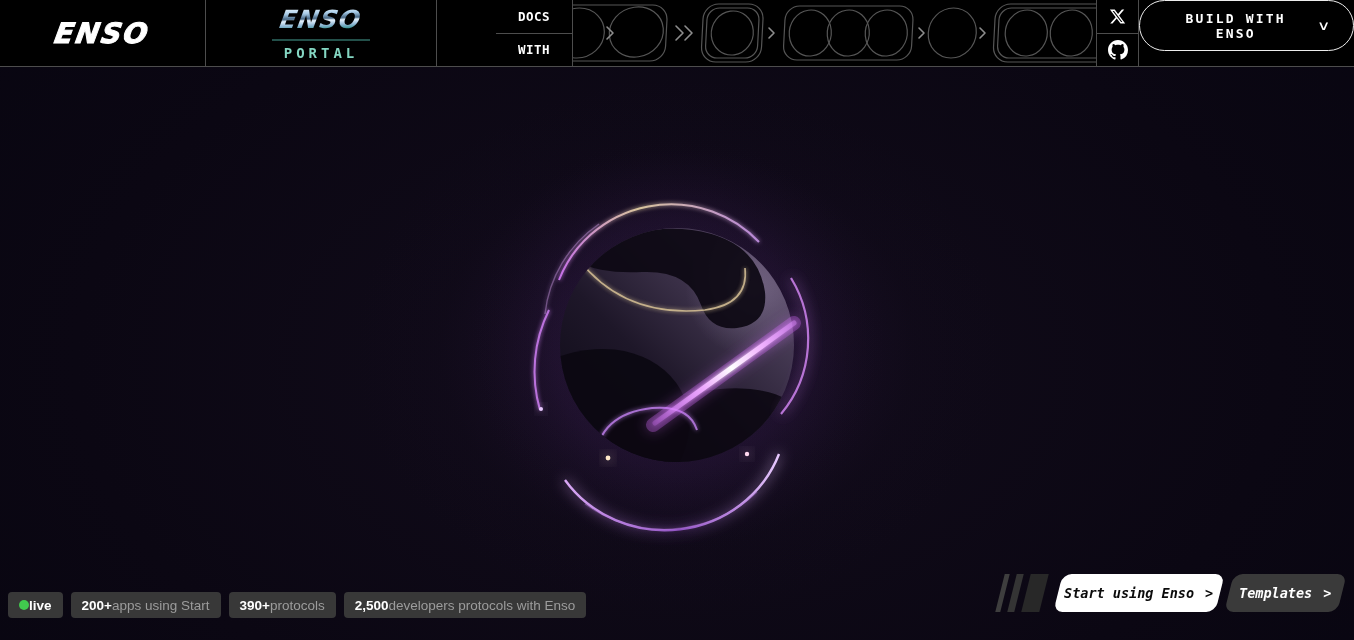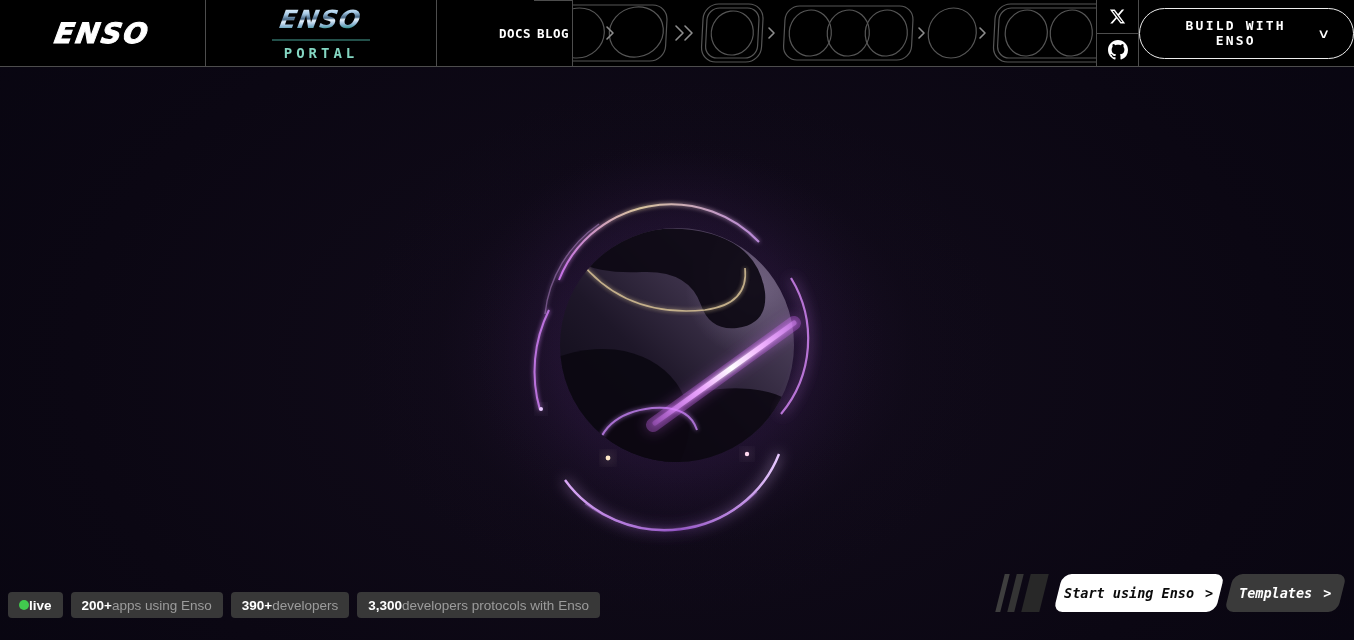--- a/index.html
+++ b/index.html
@@ -11,29 +11,29 @@
   .cell { height:100%; position:relative; }
   .brand-cell { width:206px; border-right:1px solid #4d4d4d; display:flex; align-items:center; justify-content:center; cursor:pointer; }
   .enso-logo { font-family:"DejaVu Sans", sans-serif; font-style:italic; font-weight:900; font-size:28px; letter-spacing:2px; color:#fff; transform:skewX(-10deg); -webkit-text-stroke:1px #fff; }
   .portal-cell { width:231px; border-right:1px solid #4d4d4d; display:flex; flex-direction:column; align-items:center; justify-content:center; cursor:pointer; }
   .portal-word { font-family:"DejaVu Sans", sans-serif; font-style:italic; font-weight:900; font-size:25px; letter-spacing:1px; transform:skewX(-10deg);
       background:linear-gradient(178deg,#f2f9ff 8%,#a8cce8 30%,#41617f 47%,#eaf5ff 52%,#8fb6d4 68%,#2f8f8a 82%,#eef8ff 97%);
       -webkit-background-clip:text; background-clip:text; color:transparent; }
   .portal-line { width:98px; height:2px; background:#23504a; margin:5px 0 4px; }
   .portal-label { color:#84d6c2; font-size:14px; font-weight:700; letter-spacing:4px; }
   .nav-cell { width:136px; border-right:1px solid #4d4d4d; display:flex; flex-direction:column; align-items:flex-end; }
-  .nav-col { width:76px; height:100%; display:flex; flex-direction:row; }
+  .nav-col { width:76px; height:100%; display:flex; flex-direction:column; }
   .nav-item { flex:1; display:flex; align-items:center; justify-content:center; color:#fff; font-size:12.5px; font-weight:700; letter-spacing:.5px; text-decoration:none; cursor:pointer; }
   .nav-item + .nav-item { border-top:1px solid #4d4d4d; }
   .decor-cell { flex:1; overflow:hidden; }
   .decor-cell svg { display:block; }
   .social-cell { width:43px; border-left:1px solid #4d4d4d; border-right:1px solid #4d4d4d; display:flex; flex-direction:column; }
   .social-link { flex:1; display:flex; align-items:center; justify-content:center; cursor:pointer; }
   .social-link + .social-link { border-top:1px solid #4d4d4d; }
-  .cta-cell { width:215px; display:flex; align-items:center; justify-content:center; }
+  .cta-cell { width:215px; display:flex; justify-content:center; }
   .cta-btn { height:51px; padding:0 24px; border-radius:26px; border:1.5px solid #ededed; background:transparent; color:#fff;
       font-family:"DejaVu Sans Mono", monospace; font-size:13px; font-weight:700; letter-spacing:2.2px;
       display:flex; align-items:center; gap:12px; cursor:pointer; }
   .cta-chev { font-family:"DejaVu Sans", sans-serif; font-size:13px; font-weight:400; letter-spacing:0; transform:scaleX(1.4); }
 
   
   .hero { position:relative; width:1354px; height:573px;
       background:
         radial-gradient(430px 360px at 50% 49%, rgba(92,46,128,.20), rgba(30,14,44,.06) 55%, rgba(0,0,0,0) 75%),
         radial-gradient(1000px 640px at 50% 52%, #120c1b 0%, #0b0713 60%, #070510 100%);
@@ -71,21 +71,21 @@
 
   <div class="cell portal-cell">
     <span class="portal-word">ENSO</span>
     <span class="portal-line"></span>
     <span class="portal-label">PORTAL</span>
   </div>
 
   <div class="cell nav-cell">
     <div class="nav-col">
       <a class="nav-item">DOCS</a>
-      <a class="nav-item">BLOG</a>
+      <a class="nav-item">WITH</a>
     </div>
   </div>
 
   <div class="cell decor-cell">
     <svg width="523" height="66" viewBox="0 0 523 66">
       <g fill="none" stroke="#565656" stroke-width="1.2" transform="skewX(-3) translate(3,0)">
         <rect x="-84" y="5" width="176" height="56" rx="15"></rect>
         <ellipse cx="4" cy="33" rx="26" ry="25"></ellipse>
         <ellipse cx="62" cy="32" rx="27" ry="25" transform="rotate(-8 62 32)"></ellipse>
         <rect x="128" y="4" width="60" height="58" rx="15"></rect>
@@ -221,28 +221,28 @@
     </g>
   </svg>
 
   <div class="stats">
     <div class="badge">
       <span class="dot"></span>
       <b>live</b>
     </div>
     <div class="badge">
       <b>200+</b>
-      <span>apps using Enso</span>
+      <span>apps using Start</span>
     </div>
     <div class="badge">
       <b>390+</b>
-      <span>developers</span>
-    </div>
-    <div class="badge">
-      <b>3,300</b>
+      <span>protocols</span>
+    </div>
+    <div class="badge">
+      <b>2,500</b>
       <span>developers protocols with Enso</span>
     </div>
   </div>
 
   <div class="actions">
     <div class="stripes">
       <i class="stripe-1"></i>
       <i class="stripe-2"></i>
       <i class="stripe-3"></i>
     </div>

